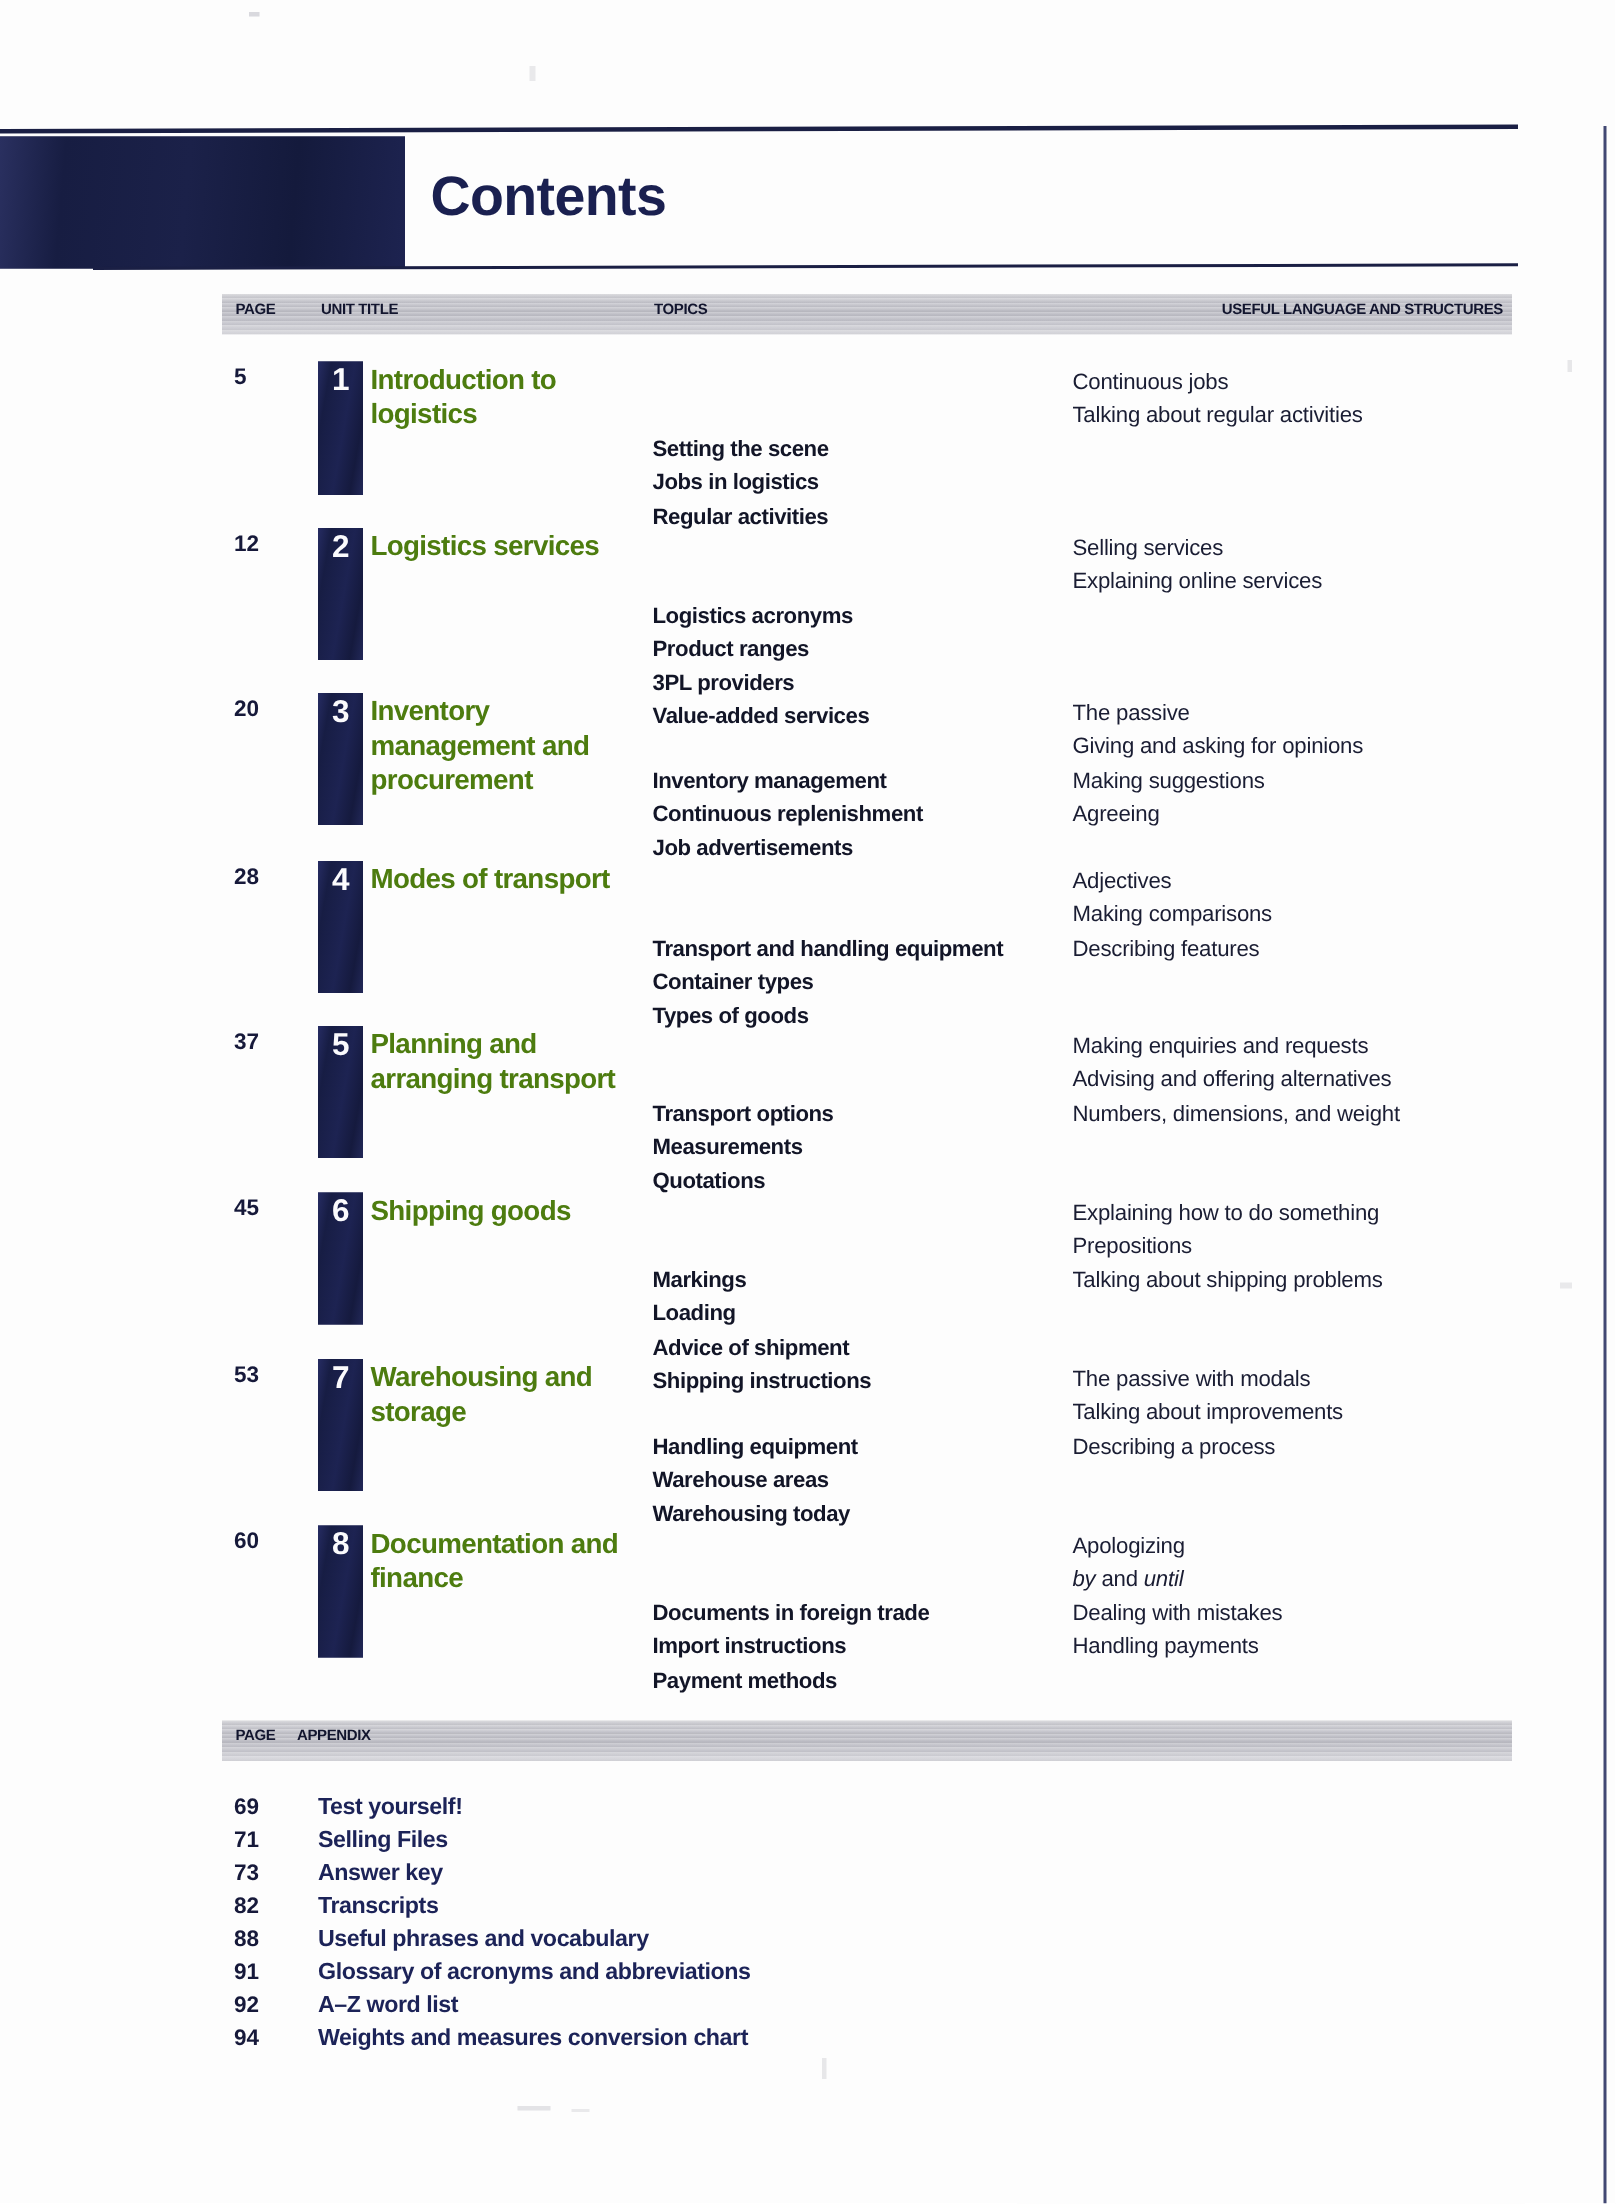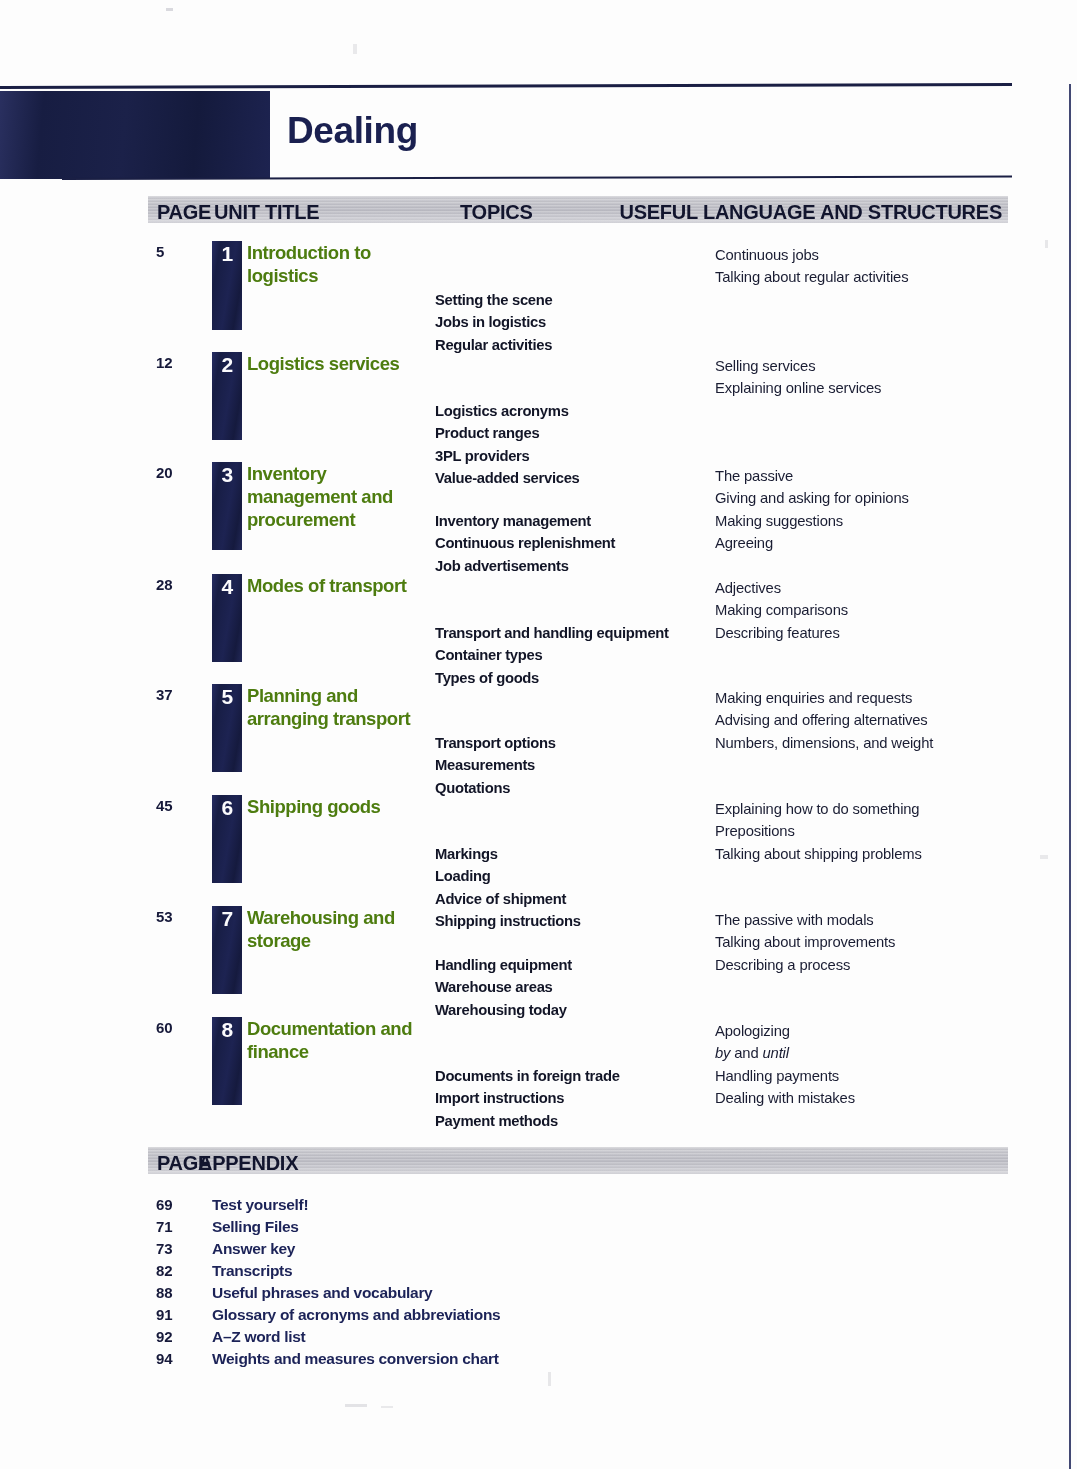--- a/index.html
+++ b/index.html
@@ -102,21 +102,21 @@
     width: 860px;
   }
   .band-appendix {
     left: 148px;
     top: 1147px;
     width: 860px;
   }
   .band-cell {
     position: absolute;
     top: 5px;
-    font-size: 20px;
+    font-size: 10px;
     font-weight: bold;
     letter-spacing: -0.25px;
     color: #12152e;
     white-space: nowrap;
     z-index: 2;
   }
 
   
   .row {
     position: absolute;
@@ -227,27 +227,27 @@
   <div class="speck" style="left:166px;top:8px;width:7px;height:3px;"></div>
   <div class="speck" style="left:353px;top:44px;width:4px;height:10px;opacity:.3;"></div>
   <div class="speck" style="left:1045px;top:240px;width:3px;height:8px;opacity:.35;"></div>
   <div class="speck" style="left:1040px;top:855px;width:8px;height:4px;opacity:.3;"></div>
   <div class="speck" style="left:345px;top:1404px;width:22px;height:3px;opacity:.4;"></div>
   <div class="speck" style="left:381px;top:1406px;width:12px;height:2px;opacity:.3;"></div>
   <div class="speck" style="left:548px;top:1372px;width:3px;height:14px;opacity:.35;"></div>
 
   <div class="rule-top"></div>
   <div class="masthead-block"></div>
-  <div class="masthead-title">Dealing</div>
+  <div class="masthead-title">Contents</div>
   <div class="rule-bottom"></div>
 
   <div class="band band-head">
     <span class="band-cell" style="left:9px;">PAGE</span>
     <span class="band-cell" style="left:66px;">UNIT TITLE</span>
-    <span class="band-cell" style="left:288px;margin-left:24px;">TOPICS</span>
+    <span class="band-cell" style="left:288px;">TOPICS</span>
     <span class="band-cell" style="right:6px;">USEFUL LANGUAGE AND STRUCTURES</span>
   </div>
 
   <div class="row" style="top:241px;">
     <div class="col-page">5</div>
     <div class="unit-bar" style="height:89px;">
       <div class="unit-num">1</div>
     </div>
     <div class="col-title">Introduction to logistics</div>
     <div class="col-topics">
@@ -378,22 +378,22 @@
     </div>
     <div class="col-title" style="width:200px;">Documentation and finance</div>
     <div class="col-topics">
       <div>Documents in foreign trade</div>
       <div>Import instructions</div>
       <div>Payment methods</div>
     </div>
     <div class="col-lang">
       <div>Apologizing</div>
       <div id="u8-italic"><span class="ital">by</span> and <span class="ital">until</span></div>
+      <div>Dealing with mistakes</div>
       <div>Handling payments</div>
-      <div>Dealing with mistakes</div>
     </div>
   </div>
 
   <div class="band band-appendix">
     <span class="band-cell" style="left:9px;">PAGE</span>
     <span class="band-cell" style="left:50px;">APPENDIX</span>
   </div>
 
   <div class="apx-row" style="top:1196px;">
     <span class="apx-page">69</span>

